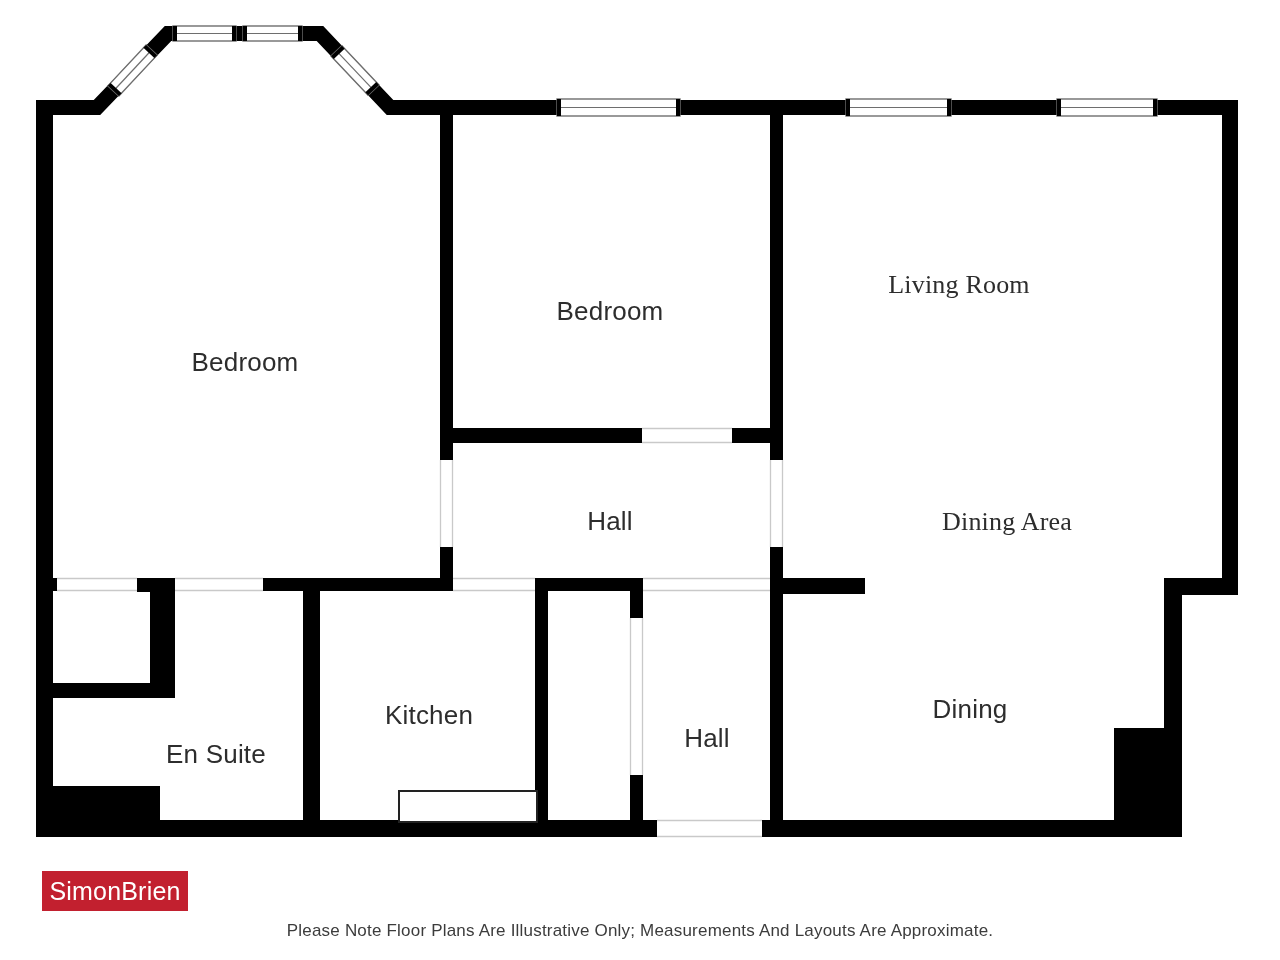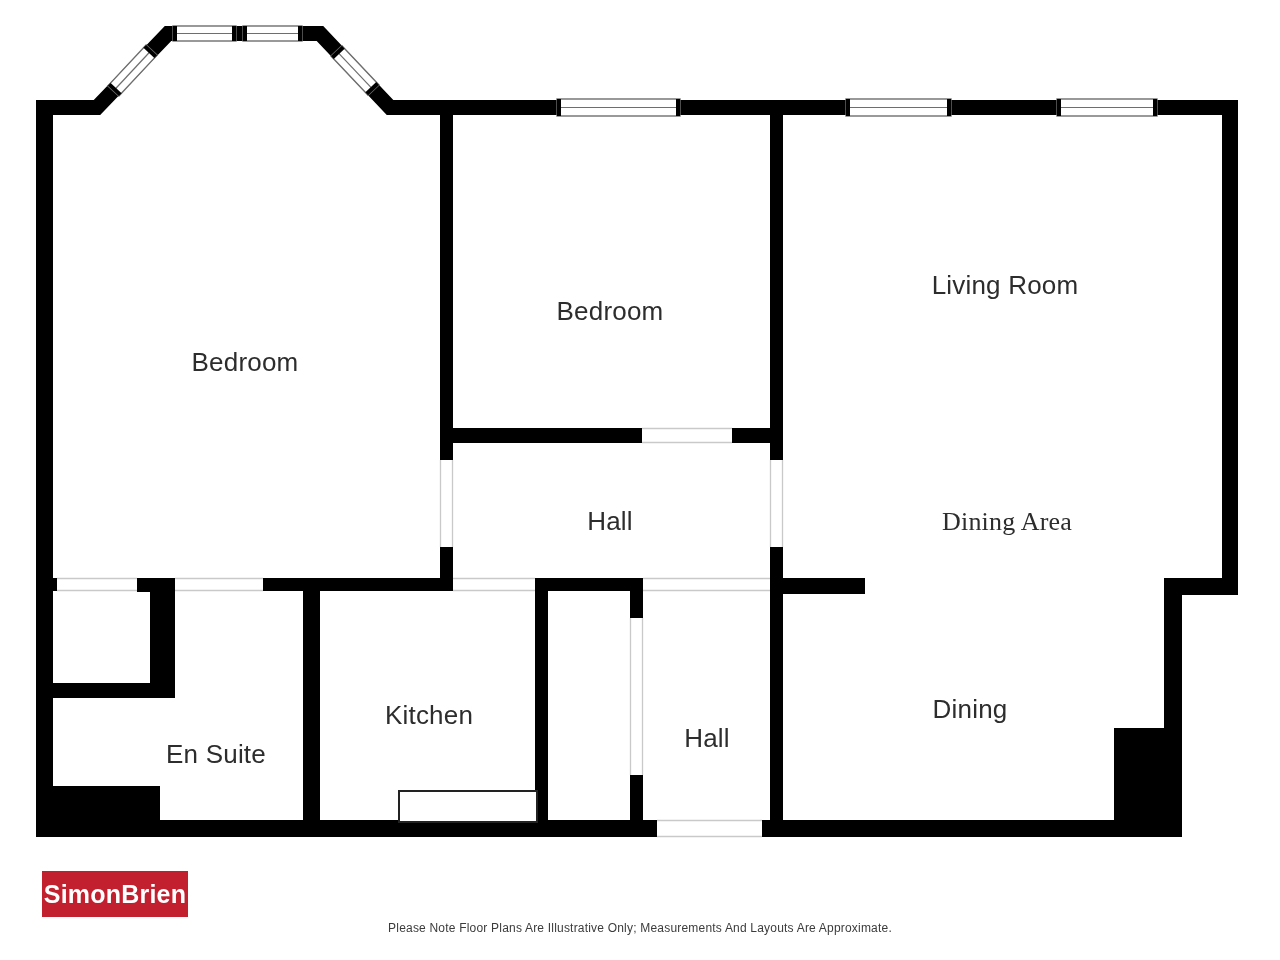--- a/index.html
+++ b/index.html
@@ -8,35 +8,35 @@
     font-family:"Liberation Sans", sans-serif;
     --wall:#000000;--frame:#6e6e6e;--opening:#c9c9c9;--label:#2d2d2d;
   }
   .plan-svg{position:absolute;left:0;top:0;}
   .room-label{
     position:absolute;transform:translate(-50%,-50%);
     font-size:26px;color:var(--label);white-space:nowrap;letter-spacing:0.2px;
   }
   .rl-0{left:245px;top:362px;}
   .rl-1{left:610px;top:311px;}
-  .rl-2{left:1005px;top:285px;}
+  .rl-2{left:959px;top:285px;font-family:Liberation Serif, serif;}
   .rl-3{left:610px;top:521px;}
   .rl-4{left:1007px;top:522px;font-family:Liberation Serif, serif;}
   .rl-5{left:216px;top:754px;text-align:center;}
   .rl-6{left:429px;top:715px;}
   .rl-7{left:707px;top:738px;}
   .rl-8{left:970px;top:709px;}
   .logo{
-    position:absolute;left:42px;top:871px;width:146px;height:46px;
-    display:flex;align-items:center;justify-content:center;font-weight:bold;
+    position:absolute;left:42px;top:871px;width:146px;height:40px;
+    display:flex;align-items:center;justify-content:center;
   }
   .logo-text{color:#ffffff;font-size:25px;letter-spacing:0.2px;}
   .disclaimer{
     position:absolute;left:50%;top:921px;transform:translateX(-50%);
-    font-size:12px;color:#3c3c3c;white-space:nowrap;letter-spacing:0.2px;
+    font-size:17px;color:#3c3c3c;white-space:nowrap;letter-spacing:0.2px;
   }
 </style>
 </head>
 <body>
 
 <div class="canvas" style="--wall: #000000; --frame: #6e6e6e; --opening: #c9c9c9; --label: #2d2d2d;">
 
   <svg class="plan-svg" width="1280" height="960" viewBox="0 0 1280 960">
 
     <g>

